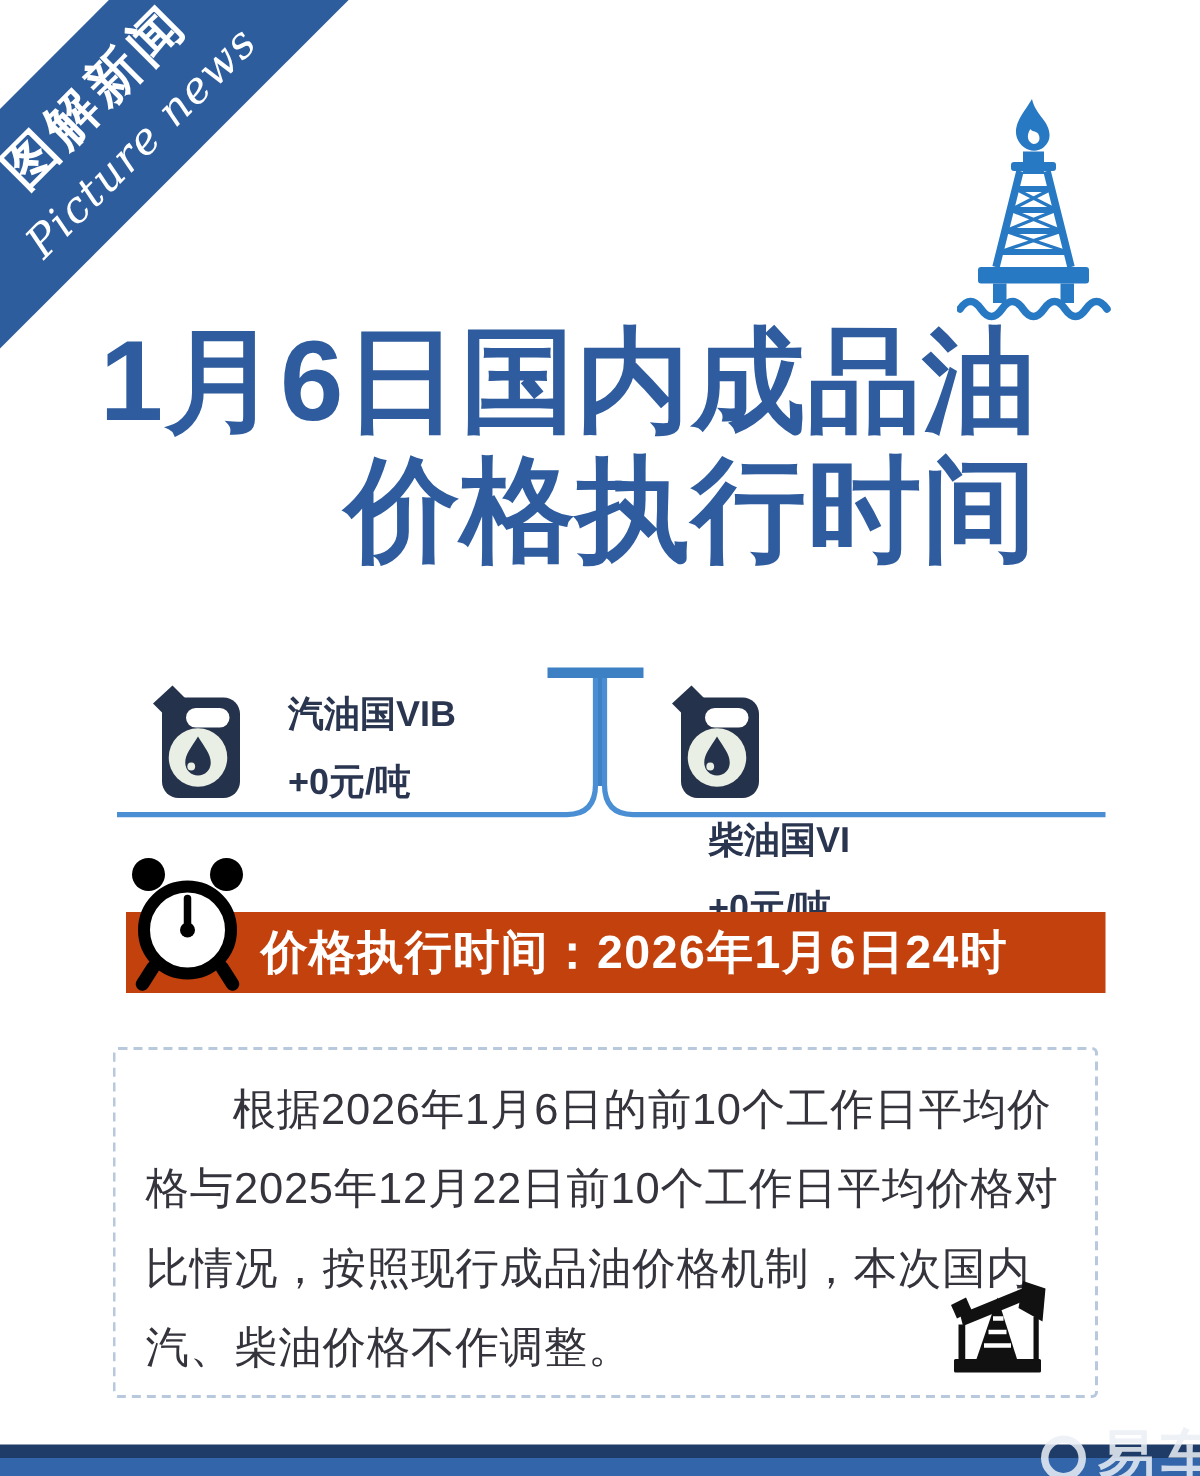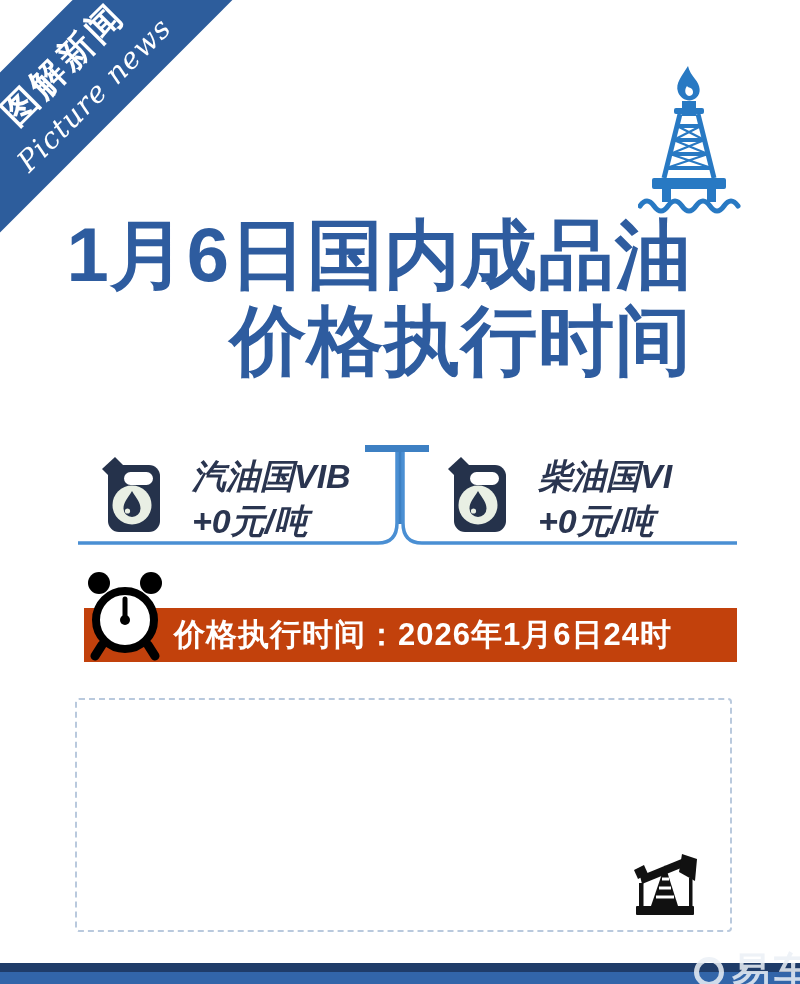--- a/index.html
+++ b/index.html
@@ -18,24 +18,24 @@
   .derrick{position:absolute; left:638px; top:66px; width:104px; height:150px;}
 
   
   .headline{position:absolute; left:16px; top:212px; width:676px; text-align:right;
     color:#2e5c9f; font-weight:700; font-size:76px; line-height:86px; letter-spacing:1px;}
 
   
   .connector{position:absolute; left:0; top:430px; width:800px; height:130px;}
   .fuel-item{position:absolute; display:flex; align-items:flex-start;}
   .fuel-left{left:100px; top:452px;}
-  .fuel-right{left:446px; top:452px;}
+  .fuel-right{left:446px; top:452px;flex-direction:column;}
   .can{width:66px; height:84px; flex:0 0 auto;}
   .fuel-text{margin-left:26px; margin-top:2px;}
-  .fuel-name,.fuel-change{font-size:34px; font-weight:600; color:#2a3550; line-height:45px; white-space:nowrap;font-style:italic;}
+  .fuel-name,.fuel-change{font-size:24px; font-weight:600; color:#2a3550; line-height:45px; white-space:nowrap;}
 
   
   .banner{position:absolute; left:84px; top:608px; width:653px; height:54px;
     background:#c2410c; display:flex; align-items:center;}
   .banner-label{color:#ffffff; font-size:31px; font-weight:700; letter-spacing:1px; padding-left:90px; white-space:nowrap;}
   .clock{position:absolute; left:86px; top:566px; width:78px; height:96px; z-index:3;}
 
   
   .note-box{position:absolute; left:75px; top:698px; width:657px; height:234px;
     border:2px dashed #b9c9dd; border-radius:4px; box-sizing:border-box;}
@@ -137,20 +137,21 @@
     <circle cx="13" cy="17" r="11" fill="#000"></circle>
     <circle cx="65" cy="17" r="11" fill="#000"></circle>
     <line x1="16" y1="79" x2="9" y2="90" stroke="#000" stroke-width="9" stroke-linecap="round"></line>
     <line x1="62" y1="79" x2="69" y2="90" stroke="#000" stroke-width="9" stroke-linecap="round"></line>
     <circle cx="39" cy="54" r="29" fill="#ffffff" stroke="#000" stroke-width="8"></circle>
     <line x1="39" y1="54" x2="39" y2="33" stroke="#000" stroke-width="5" stroke-linecap="round"></line>
     <circle cx="39" cy="54" r="5" fill="#000"></circle>
   </svg>
 
   <div class="note-box">
+    <div class="note-text">根据2026年1月6日的前10个工作日平均价格与2025年12月22日前10个工作日平均价格对比情况，按照现行成品油价格机制，本次国内汽、柴油价格不作调整。</div>
     <svg class="pumpjack" viewBox="0 0 72 66">
       <g fill="#111">
         <rect x="4" y="56" width="58" height="9" rx="1"></rect>
         <polygon points="19,56 33,15 46,56"></polygon>
         <polygon points="8,26 52,8 54,16 10,34"></polygon>
         <polygon points="50,4 65,9 63,31 47,22"></polygon>
         <polygon points="2,20 12,15 16,24 6,29"></polygon>
         <rect x="57" y="28" width="3.5" height="29"></rect>
         <rect x="7" y="33" width="4.5" height="23"></rect>
       </g>

